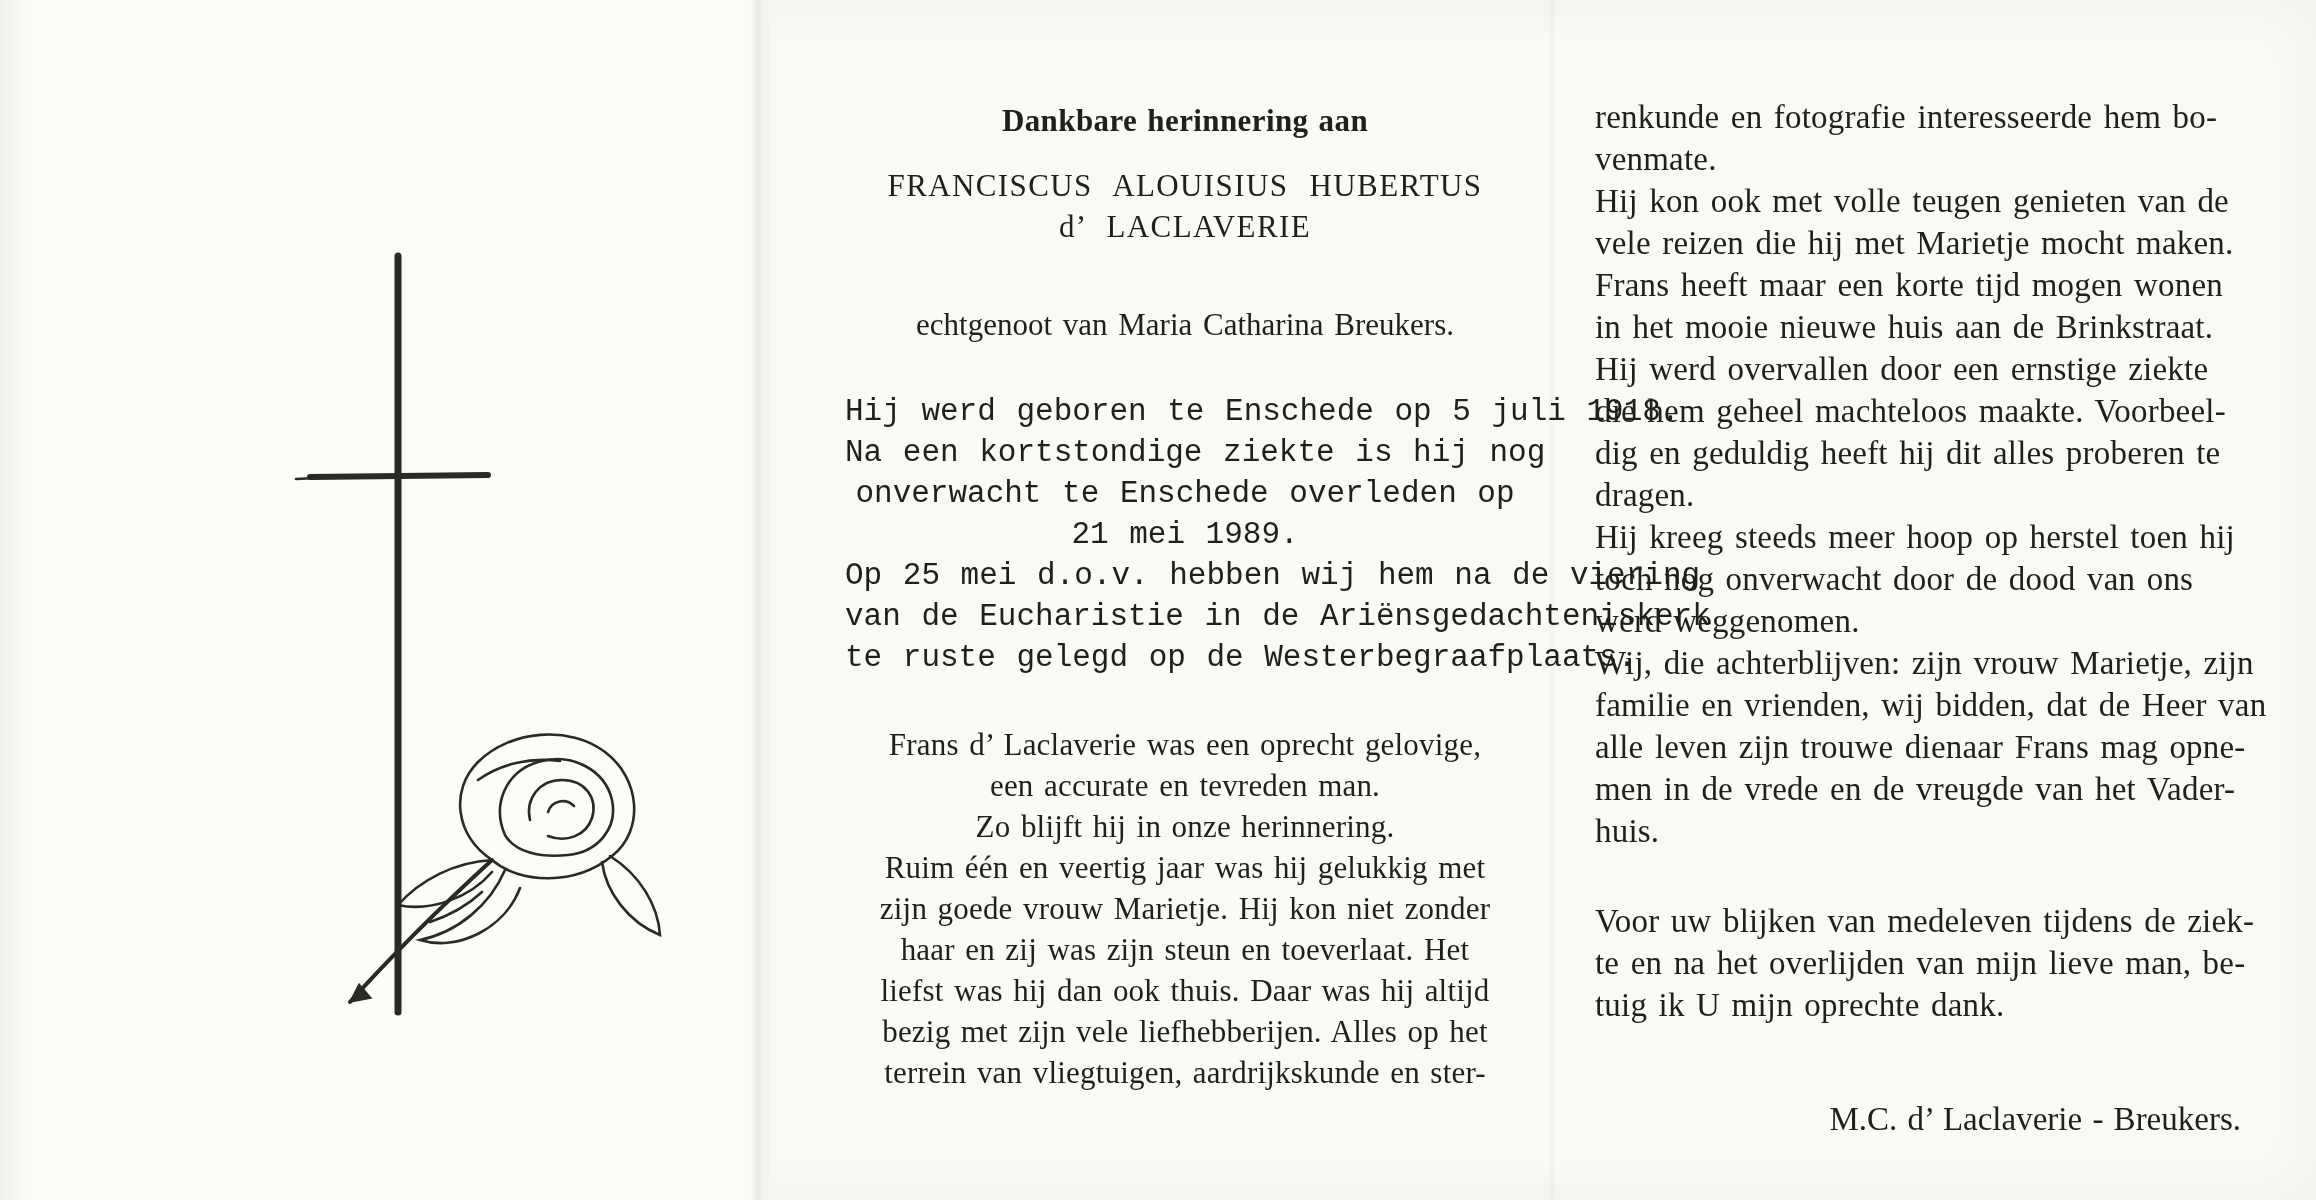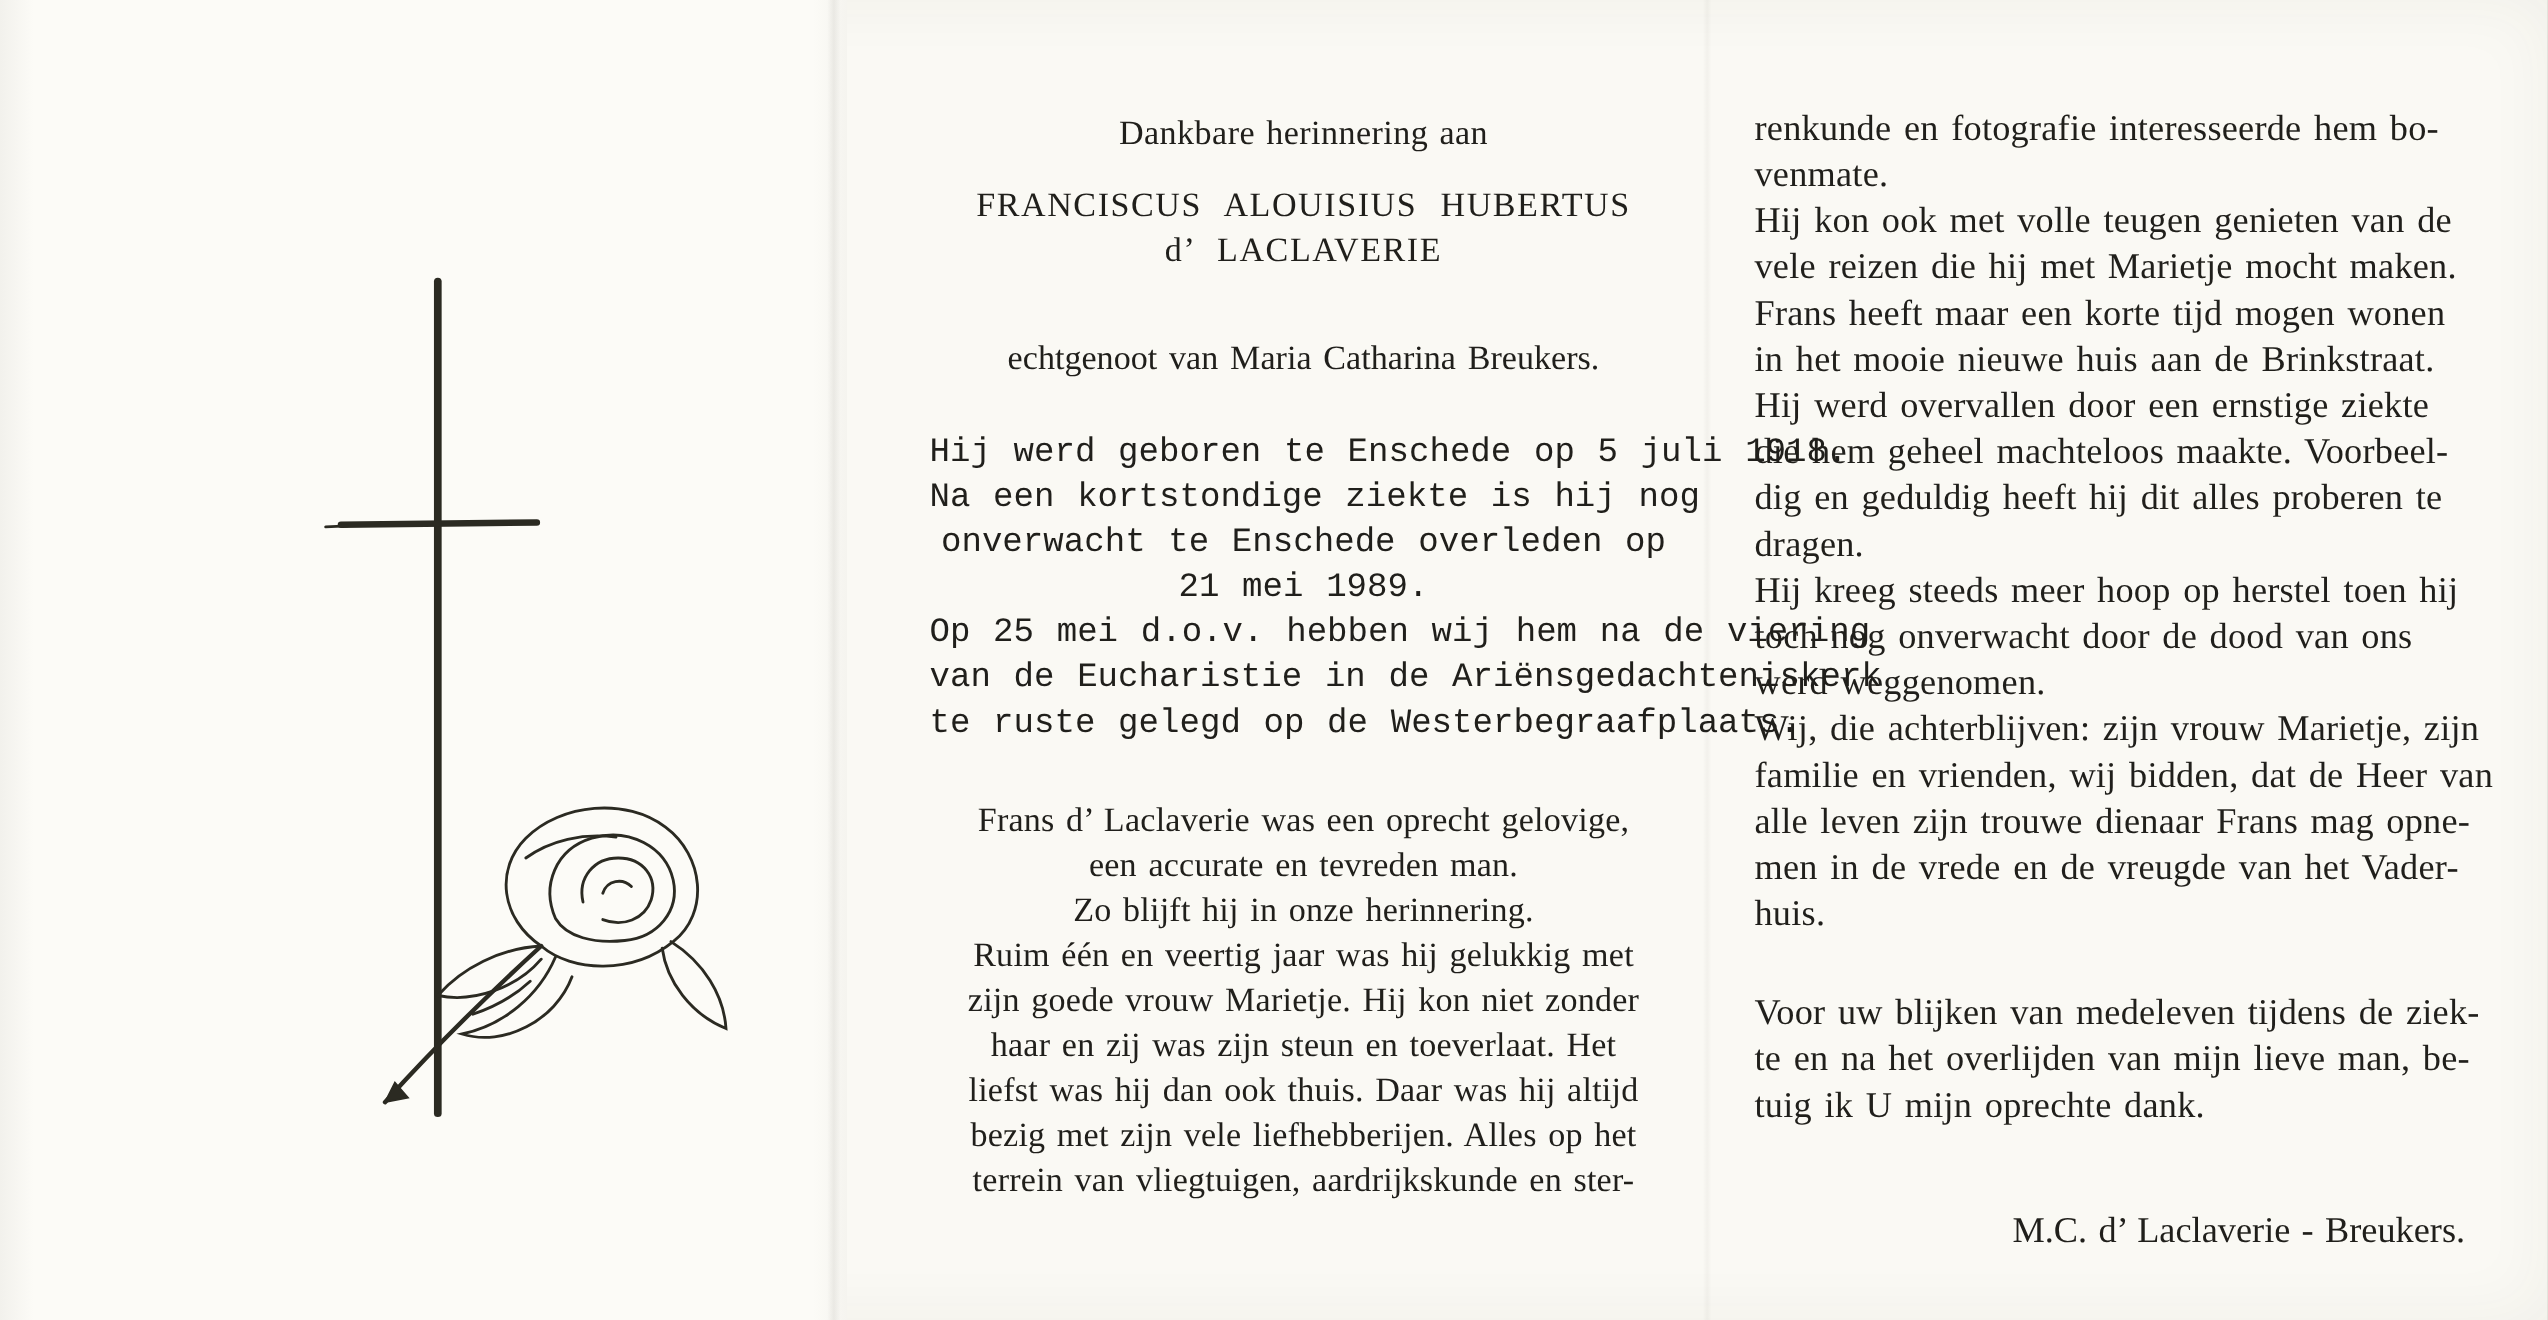--- a/index.html
+++ b/index.html
@@ -51,20 +51,21 @@
     width: 650px;
     font-size: 33px;
     line-height: 42px;
   }
   .pre { white-space: pre; }
   .center { text-align: center; }
 
   .m-header {
     letter-spacing: 0.4px;
     word-spacing: 2px;
+    font-weight: bold;
   }
   .m-name {
     margin-top: 24px;
     letter-spacing: 1.4px;
     word-spacing: 12px;
   }
   .m-spouse {
     margin-top: 57px;
     word-spacing: 3px;
   }

